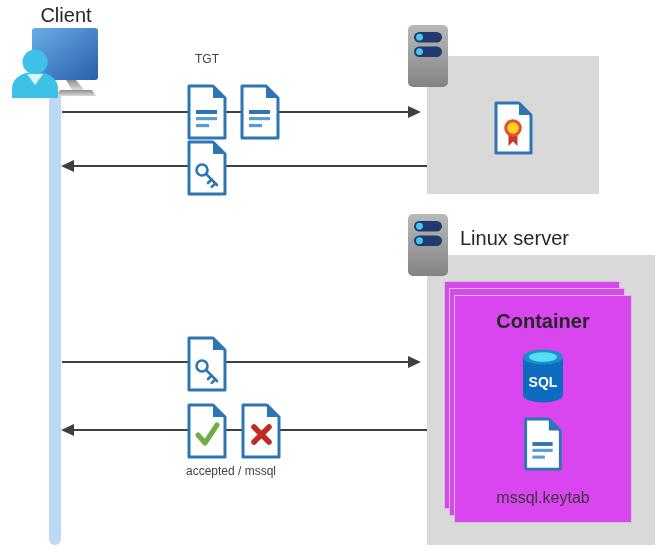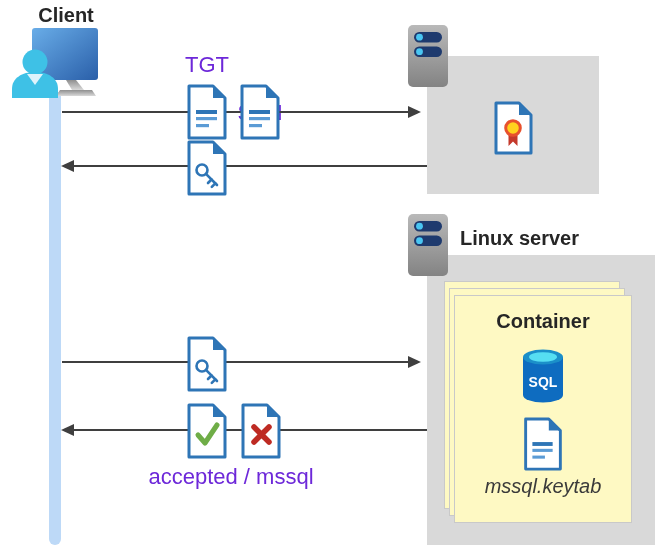--- a/index.html
+++ b/index.html
@@ -1,43 +1,43 @@
 <!DOCTYPE html>
 <html><head>
 <meta charset="utf-8">
 <style>
   html,body{margin:0;padding:0;background:#fff;}
   .canvas{
     position:relative;width:660px;height:558px;background:#ffffff;
     font-family:"Liberation Sans",sans-serif;overflow:hidden;
   }
   .abs{position:absolute;}
-  .h1{font-weight:700;font-size:20px;color:#262626;line-height:1.22;}
-  .sub{font-size:22px;color:#6d28d9;}
+  .h1{font-weight:400;font-size:20px;color:#262626;line-height:1.22;}
+  .sub{font-size:12px;color:#404040;}
   .center{text-align:center;}
   
   .timeline{left:49px;top:92px;width:12px;height:453px;background:#bdd9f7;border-radius:0 0 6px 6px;z-index:1;}
   
   .panel{background:#d9d9d9;z-index:1;}
   .panel.dc{left:427px;top:56px;width:172px;height:138px;}
   .panel.lx{left:427px;top:255px;width:228px;height:290px;}
   
   .arrow-line{height:2px;background:#3f3f3f;z-index:3;}
   .arrow-head{width:0;height:0;border-top:6px solid transparent;border-bottom:6px solid transparent;z-index:3;}
   .arrow-head.right{border-left:13px solid #3f3f3f;}
   .arrow-head.left{border-right:13px solid #3f3f3f;}
   
   .doc{z-index:4;}
   
-  .paper{position:absolute;background:#fef9c3;border:1px solid #c9c9c9;z-index:2;}
+  .paper{position:absolute;background:#d946ef;border:1px solid #c9c9c9;z-index:2;}
   .paper.back{left:444px;top:281px;width:174px;height:226px;}
   .paper.mid{left:449px;top:288px;width:174px;height:226px;}
   .paper.front{left:454px;top:295px;width:178px;height:228px;display:flex;flex-direction:column;align-items:center;padding-top:14px;box-sizing:border-box;z-index:3;}
   .paper.front .gap-md{height:12px;}
-  .keytab-label{font-size:20px;color:#3a3a3a;margin-top:4px;font-style:italic;}
+  .keytab-label{font-size:16px;color:#3a3a3a;margin-top:18px;}
   .container-title{font-weight:700;font-size:20px;color:#262626;margin-bottom:14px;}
   .svg-icon{display:block;}
   .z2{z-index:2;} .z4{z-index:4;}
 </style>
 </head>
 <body>
 
 <div class="canvas">
 
   <svg width="0" height="0" style="position:absolute" aria-hidden="true">

